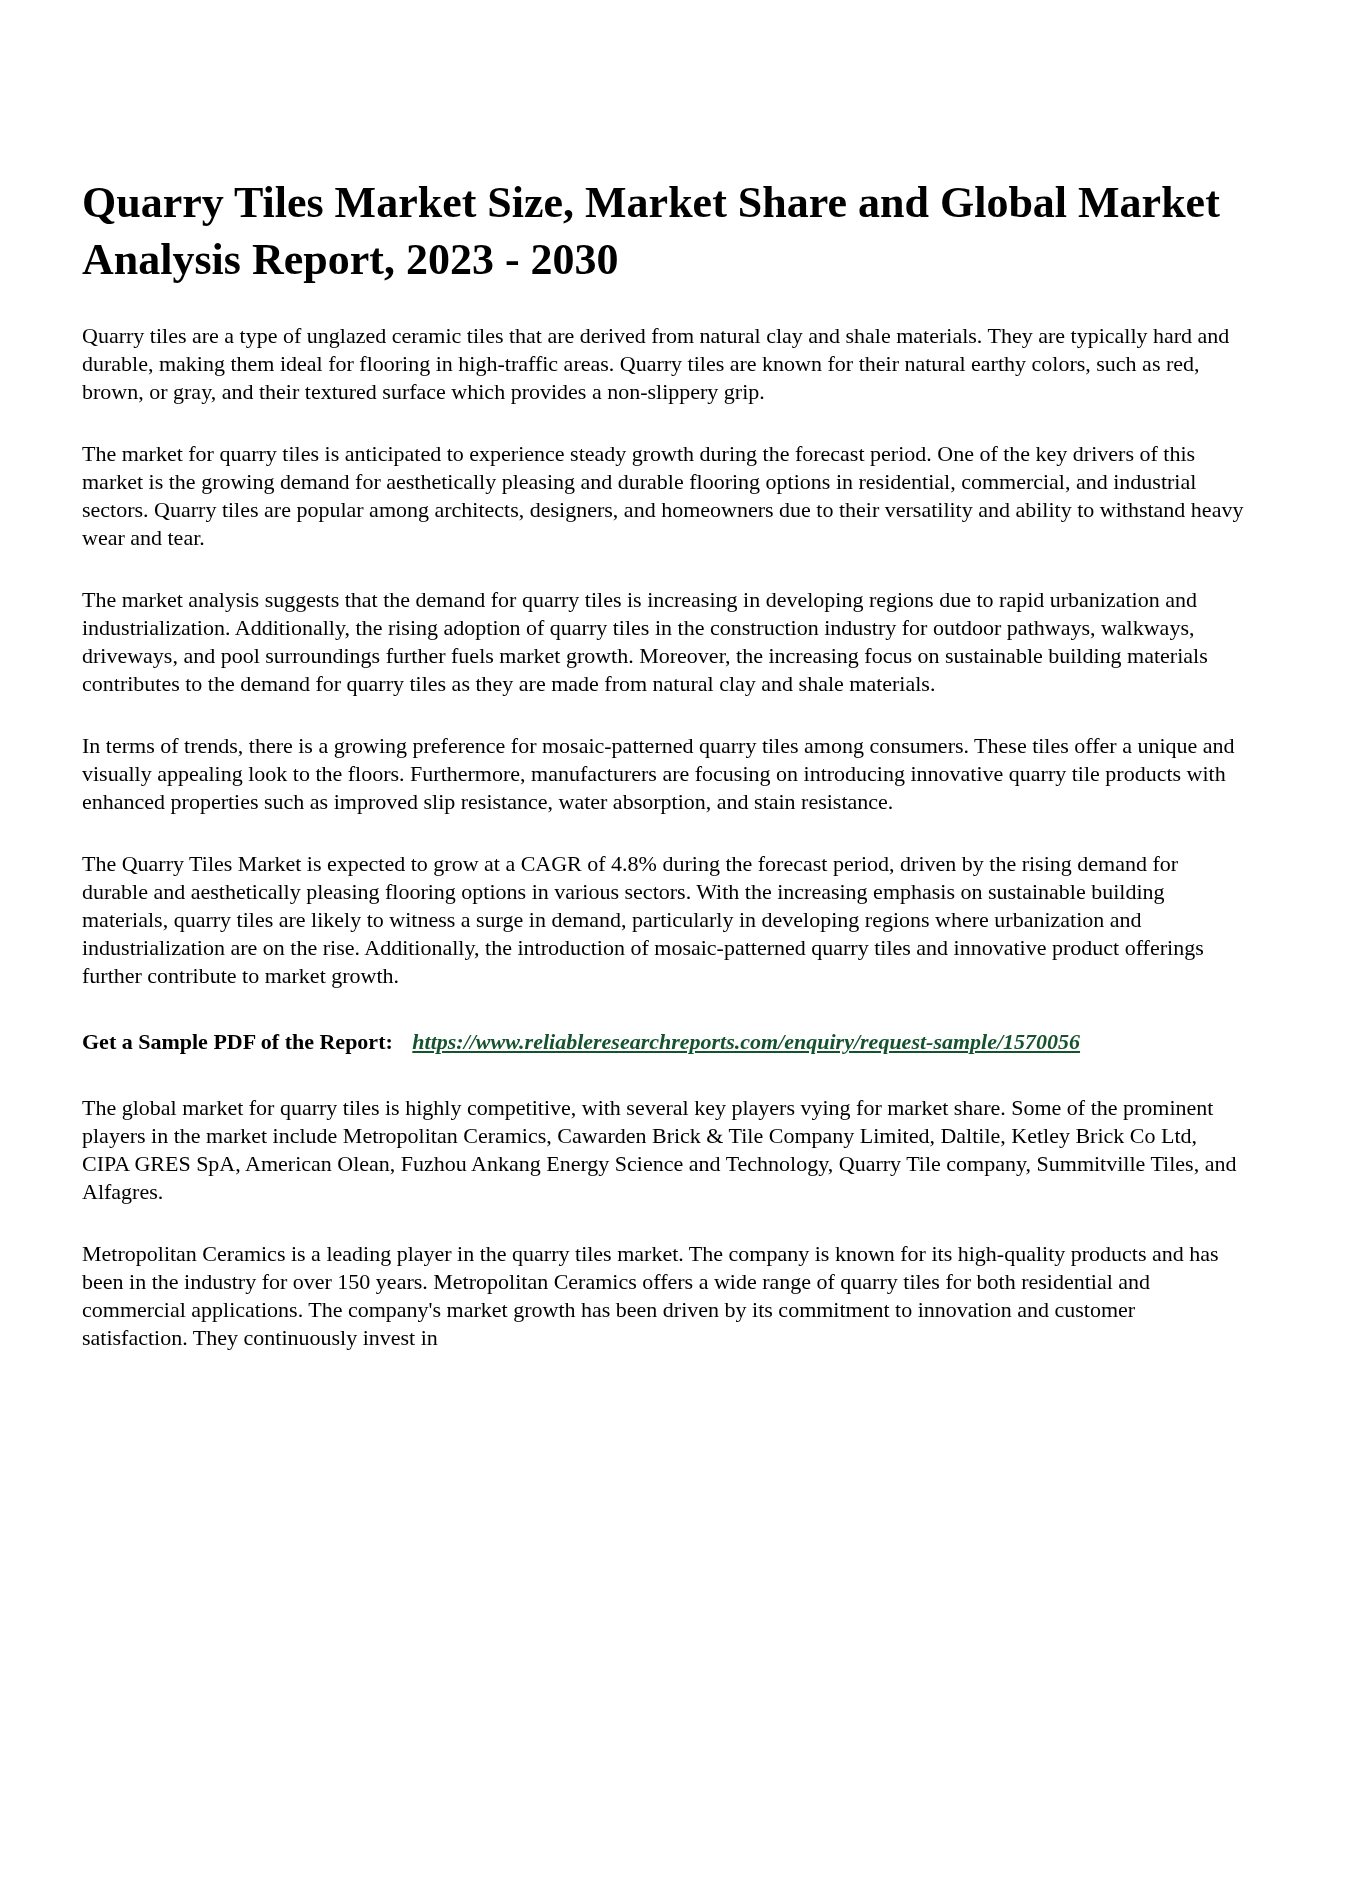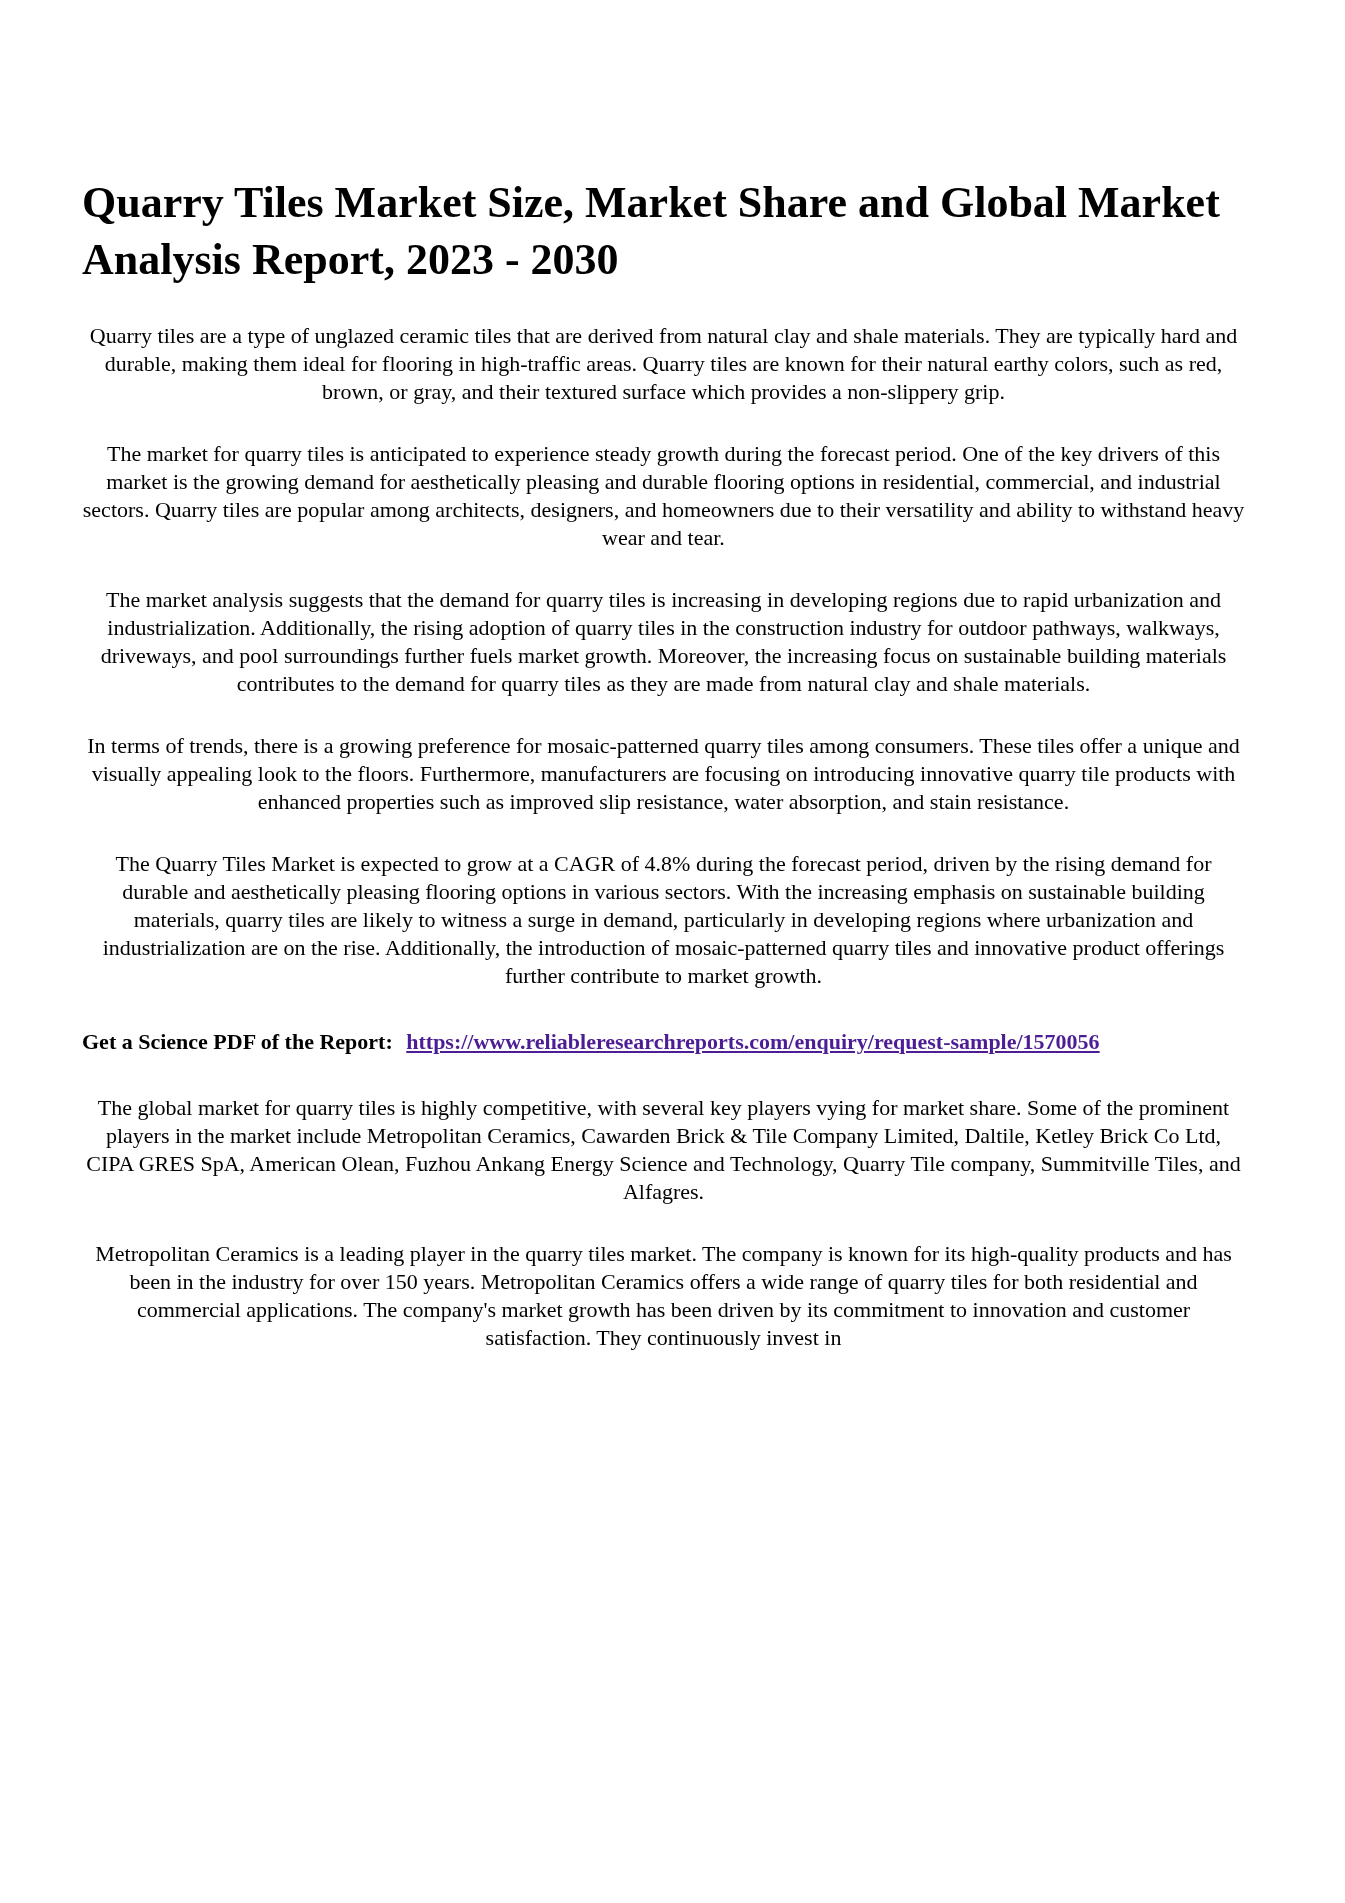--- a/index.html
+++ b/index.html
@@ -37,35 +37,35 @@
     font-weight: bold;
     margin: 46px 0 0 0;
   }
   h2.section-heading.players {
     margin-top: 92px;
   }
   p.body-para {
     font-size: 22px;
     line-height: 28px;
     margin: 34px 0;
-    text-align: center;
   }
   p.sample-line {
     font-size: 22px;
     line-height: 28px;
     font-weight: bold;
     margin: 38px 0;
   }
   p.sample-line a {
-    color: #4c1d95;
+    color: #14532d;
     text-decoration: underline;
     font-weight: bold;
-    margin-left: 8px;
+    margin-left: 14px;
     word-break: normal;
     overflow-wrap: anywhere;
+    font-style: italic;
   }
 </style>
 </head>
 <body>
 
 <div class="page">
   <div class="content">
 
     <h1 class="doc-title">Quarry Tiles Market Size, Market Share and Global Market Analysis Report, 2023 - 2030</h1>
 
@@ -74,21 +74,21 @@
 
     <p class="body-para">The market for quarry tiles is anticipated to experience steady growth during the forecast period. One of the key drivers of this market is the growing demand for aesthetically pleasing and durable flooring options in residential, commercial, and industrial sectors. Quarry tiles are popular among architects, designers, and homeowners due to their versatility and ability to withstand heavy wear and tear.</p>
 
     <p class="body-para">The market analysis suggests that the demand for quarry tiles is increasing in developing regions due to rapid urbanization and industrialization. Additionally, the rising adoption of quarry tiles in the construction industry for outdoor pathways, walkways, driveways, and pool surroundings further fuels market growth. Moreover, the increasing focus on sustainable building materials contributes to the demand for quarry tiles as they are made from natural clay and shale materials.</p>
 
     <p class="body-para">In terms of trends, there is a growing preference for mosaic-patterned quarry tiles among consumers. These tiles offer a unique and visually appealing look to the floors. Furthermore, manufacturers are focusing on introducing innovative quarry tile products with enhanced properties such as improved slip resistance, water absorption, and stain resistance.</p>
 
     <p class="body-para">The Quarry Tiles Market is expected to grow at a CAGR of 4.8% during the forecast period, driven by the rising demand for durable and aesthetically pleasing flooring options in various sectors. With the increasing emphasis on sustainable building materials, quarry tiles are likely to witness a surge in demand, particularly in developing regions where urbanization and industrialization are on the rise. Additionally, the introduction of mosaic-patterned quarry tiles and innovative product offerings further contribute to market growth.</p>
 
     <p class="sample-line">
-      <strong>Get a Science PDF of the Report:</strong>
+      <strong>Get a Sample PDF of the Report:</strong>
       <a href="#" title="https://www.reliableresearchreports.com/enquiry/request-sample/1570056">https://www.reliableresearchreports.com/enquiry/request-sample/1570056</a>
     </p>
 
 
     <p class="body-para">The global market for quarry tiles is highly competitive, with several key players vying for market share. Some of the prominent players in the market include Metropolitan Ceramics, Cawarden Brick &amp; Tile Company Limited, Daltile, Ketley Brick Co Ltd, CIPA GRES SpA, American Olean, Fuzhou Ankang Energy Science and Technology, Quarry Tile company, Summitville Tiles, and Alfagres.</p>
 
     <p class="body-para">Metropolitan Ceramics is a leading player in the quarry tiles market. The company is known for its high-quality products and has been in the industry for over 150 years. Metropolitan Ceramics offers a wide range of quarry tiles for both residential and commercial applications. The company's market growth has been driven by its commitment to innovation and customer satisfaction. They continuously invest in</p>
 
   </div>
 </div>

